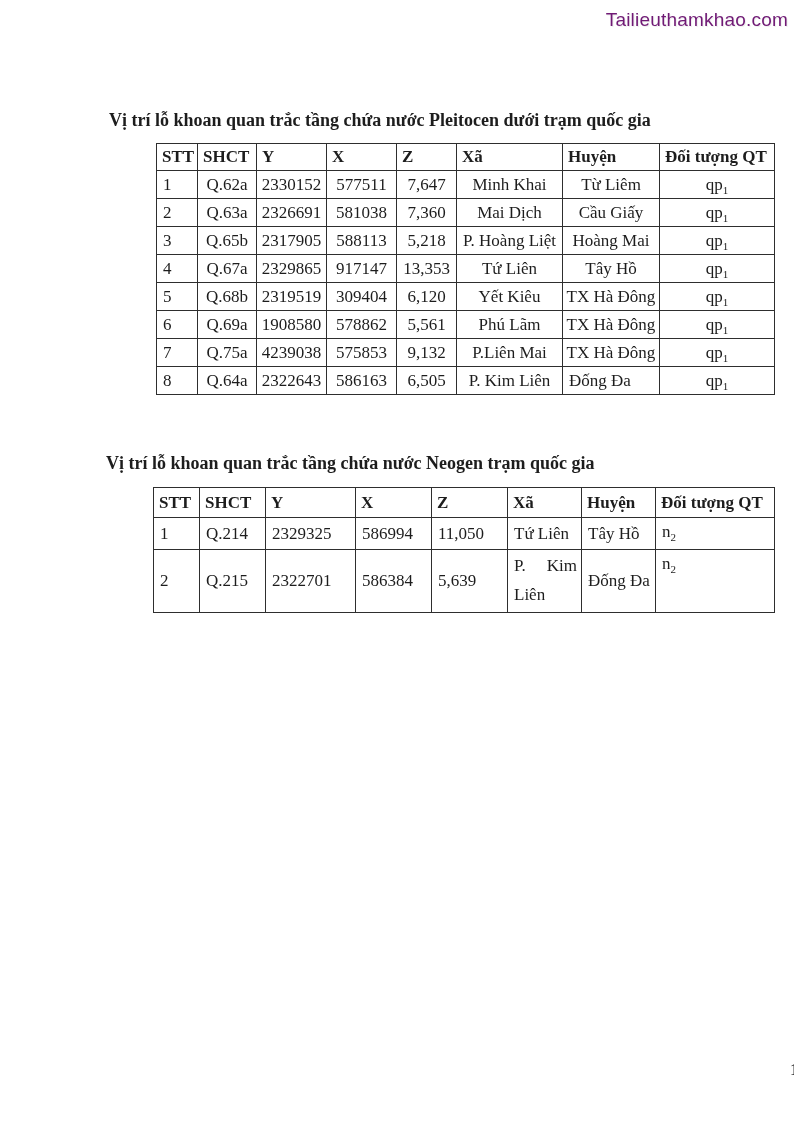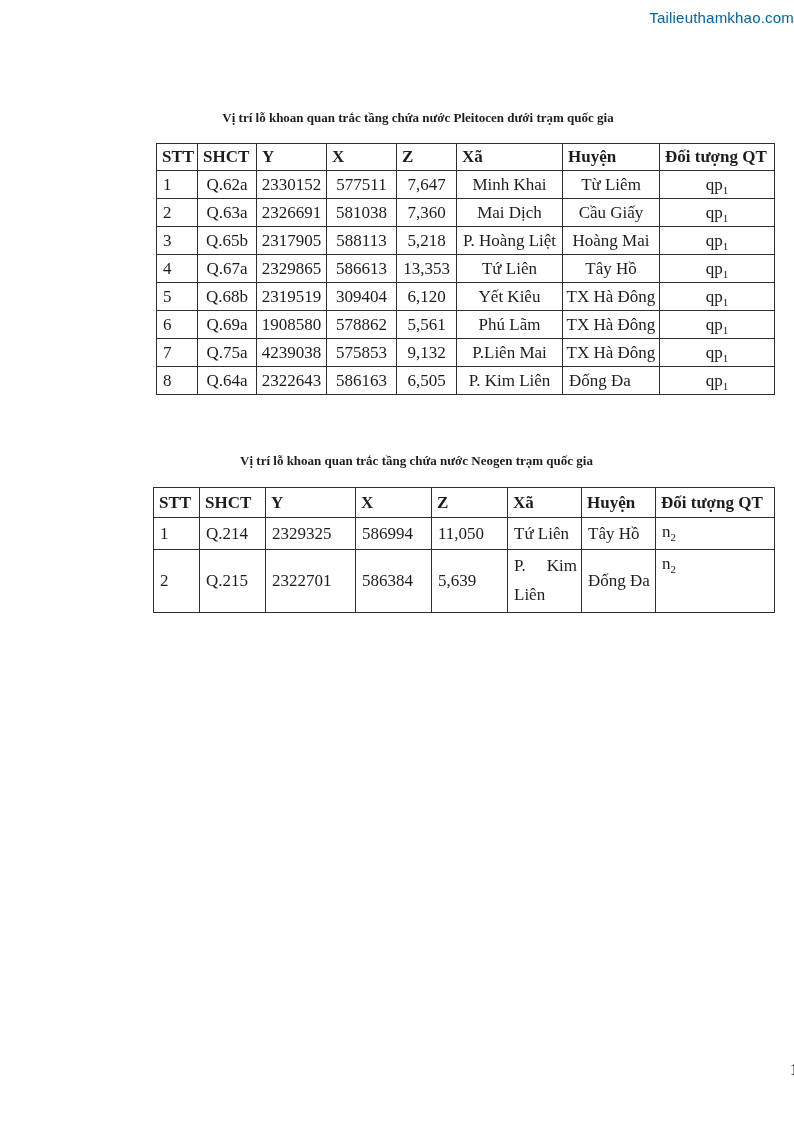--- a/index.html
+++ b/index.html
@@ -3,25 +3,25 @@
 <meta charset="utf-8">
 <style>
   * { margin:0; padding:0; box-sizing:border-box; }
   html,body { background:#ffffff; }
   body { width:794px; height:1123px; }
   .page {
     position:relative; width:794px; height:1123px; background:#ffffff;
     font-family:"Liberation Serif","DejaVu Serif",serif; color:#1d1d1d; overflow:hidden;
   }
   .watermark {
-    position:absolute; top:9px; right:0;
+    position:absolute; top:9px; right:6px;
     font-family:"Liberation Sans","DejaVu Sans",sans-serif;
-    font-size:15px; color:#0369a1; text-shadow:1px 1px 0 #f0f0f0; letter-spacing:0.2px;
+    font-size:19px; color:#701a75; text-shadow:1px 1px 0 #f0f0f0; letter-spacing:0.2px;
   }
-  .table-title { position:absolute; text-align:center; font-weight:bold; font-size:13px; white-space:nowrap; }
+  .table-title { position:absolute; text-align:left; font-weight:bold; font-size:18px; white-space:nowrap; }
   #title1 { top:110px; left:109px; width:618px; }
   #title2 { top:453px; left:106px; width:621px; }
   .table-wrap { position:absolute;padding-left:47px; }
   #table1-wrap { top:143px; left:109px; }
   #table2-wrap { top:487px; left:106px; }
   table { border-collapse:collapse; table-layout:fixed; background:#ffffff; }
   th, td { border:1px solid #2e2e2e; font-size:17px; overflow:hidden; }
   th { text-align:left; font-weight:bold; padding:2px 3px 2px 5px; vertical-align:middle; }
   sub { font-size:11px; line-height:0; }
 
@@ -113,21 +113,21 @@
             <td class="col-x">588113</td>
             <td class="col-z">5,218</td>
             <td class="col-xa">P. Hoàng Liệt</td>
             <td class="col-huyen">Hoàng Mai</td>
             <td class="col-qt">qp<sub>1</sub></td>
           </tr>
           <tr class="row-4">
             <td class="col-stt">4</td>
             <td class="col-shct">Q.67a</td>
             <td class="col-y">2329865</td>
-            <td class="col-x">586613</td>
+            <td class="col-x">917147</td>
             <td class="col-z">13,353</td>
             <td class="col-xa">Tứ Liên</td>
             <td class="col-huyen">Tây Hồ</td>
             <td class="col-qt">qp<sub>1</sub></td>
           </tr>
           <tr class="row-5">
             <td class="col-stt">5</td>
             <td class="col-shct">Q.68b</td>
             <td class="col-y">2319519</td>
             <td class="col-x">309404</td>

